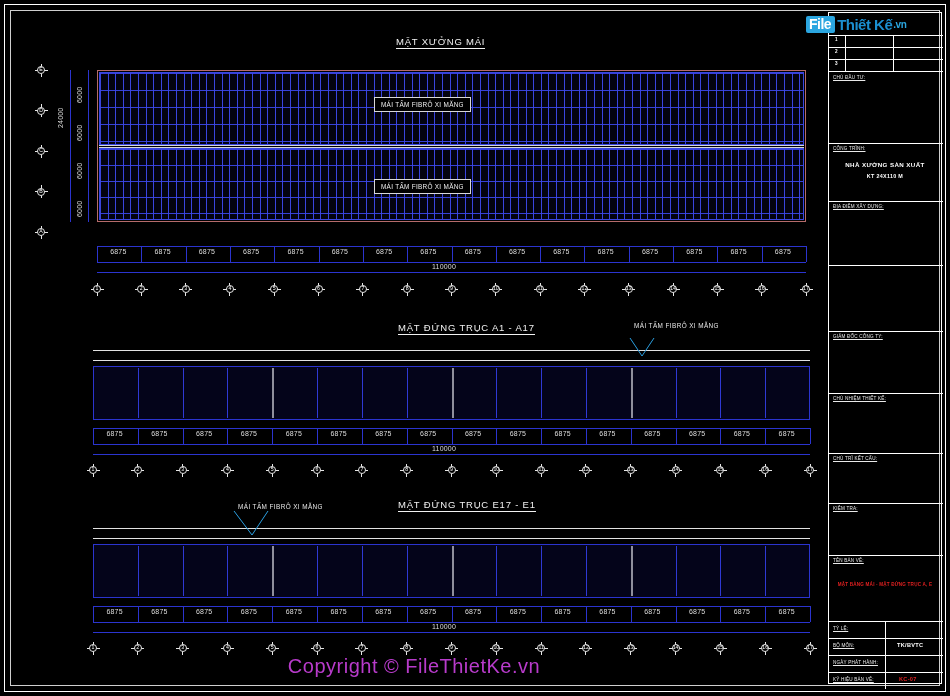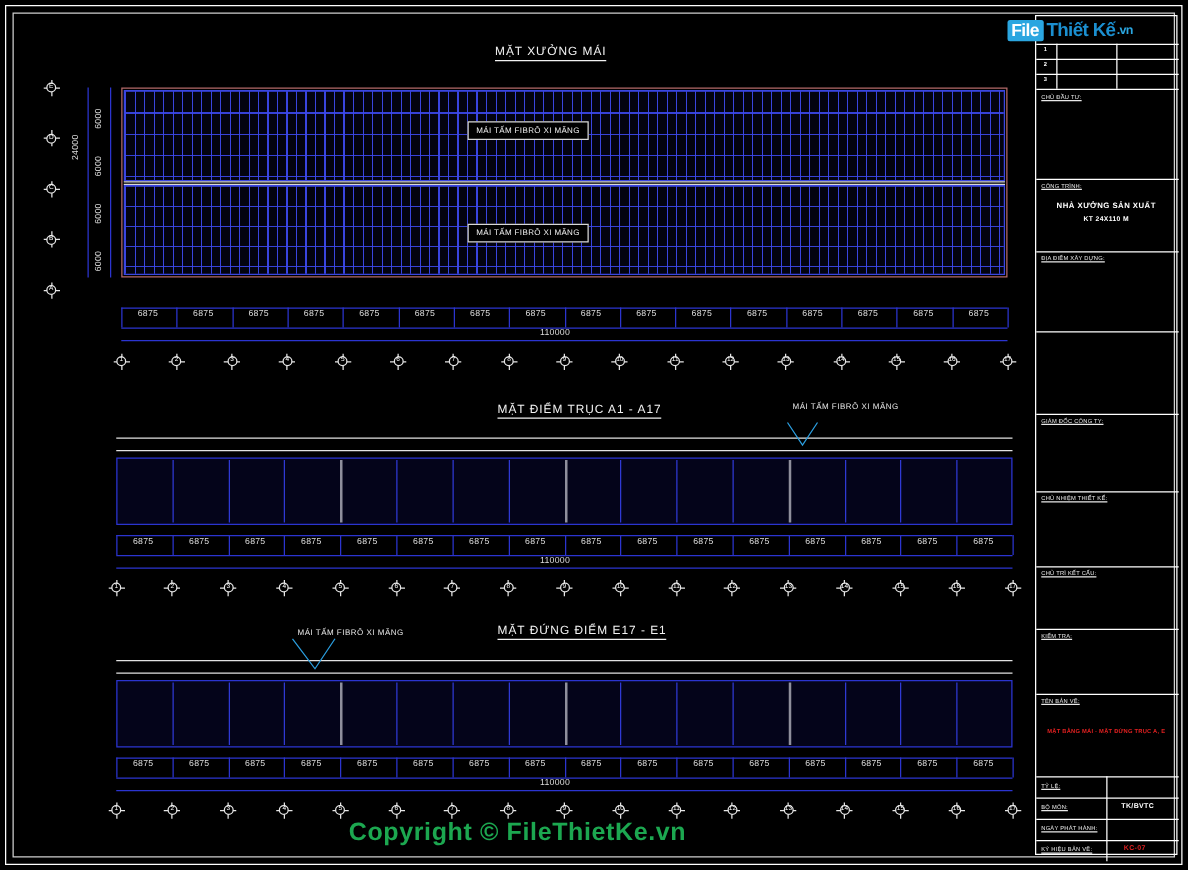--- a/index.html
+++ b/index.html
@@ -258,23 +258,23 @@
     line-height: 15px;
   }
   .logo .t1 { color: #1b8fd0; margin-left: 2px; }
   .logo .t2 { color: #2ba6e0; font-size: 10px; margin-left: 1px; }
 
   .copyright {
     position: absolute;
     left: 0; top: 655px;
     width: 828px;
     text-align: center;
-    color: #22c55e;
+    color: #d946ef;
     font-size: 20px;
-    font-weight: bold;
+    font-weight: normal;
     letter-spacing: .5px;
     z-index: 30;
     opacity: .85;
   }
 </style>
 </head>
 <body>
 
 <div id="canvas">
 
@@ -474,21 +474,21 @@
         <div class="btxt">16</div>
       </div>
       <div class="bubble" style="left: 806px; top: 289px;">
         <div class="tick-h"></div>
         <div class="tick-v"></div>
         <div class="circ"></div>
         <div class="btxt">17</div>
       </div>
     </div>
 
-  <div class="title-txt" style="left:398px; top:322px;">MẶT ĐIỂM TRỤC A1 - A17</div>
+  <div class="title-txt" style="left:398px; top:322px;">MẶT ĐỨNG TRỤC A1 - A17</div>
 
   <div class="roof-cap" style="left:93px; top:350px; width:717px; height:11px;"></div>
   <div class="elev-wall" style="left:93px; top:366px; width:717px; height:54px;"></div>
   <div id="elev-a-cols">
       <div class="elev-col thin" style="left: 137.812px; top: 368px; height: 50px;"></div>
       <div class="elev-col thin" style="left: 182.625px; top: 368px; height: 50px;"></div>
       <div class="elev-col thin" style="left: 227.438px; top: 368px; height: 50px;"></div>
       <div class="elev-col" style="left: 272.25px; top: 368px; height: 50px;"></div>
       <div class="elev-col thin" style="left: 317.062px; top: 368px; height: 50px;"></div>
       <div class="elev-col thin" style="left: 361.875px; top: 368px; height: 50px;"></div>
@@ -645,21 +645,21 @@
         <div class="circ"></div>
         <div class="btxt">17</div>
       </div>
     </div>
 
   <svg class="leader" style="left:620px; top:326px; width:130px; height:32px;">
     <polyline points="10,12 22,30 34,12" fill="none" stroke="#2b9fe0" stroke-width="1"></polyline>
   </svg>
   <div class="lbl" style="left:634px; top:322px; font-size:6.4px; color:#e6e6e6;">MÁI TẤM FIBRÔ XI MĂNG</div>
 
-  <div class="title-txt" style="left:398px; top:499px;">MẶT ĐỨNG ĐIỂM E17 - E1</div>
+  <div class="title-txt" style="left:398px; top:499px;">MẶT ĐỨNG TRỤC E17 - E1</div>
 
   <div class="roof-cap" style="left:93px; top:528px; width:717px; height:11px;"></div>
   <div class="elev-wall" style="left:93px; top:544px; width:717px; height:54px;"></div>
   <div id="elev-e-cols">
       <div class="elev-col thin" style="left: 137.812px; top: 546px; height: 50px;"></div>
       <div class="elev-col thin" style="left: 182.625px; top: 546px; height: 50px;"></div>
       <div class="elev-col thin" style="left: 227.438px; top: 546px; height: 50px;"></div>
       <div class="elev-col" style="left: 272.25px; top: 546px; height: 50px;"></div>
       <div class="elev-col thin" style="left: 317.062px; top: 546px; height: 50px;"></div>
       <div class="elev-col thin" style="left: 361.875px; top: 546px; height: 50px;"></div>

